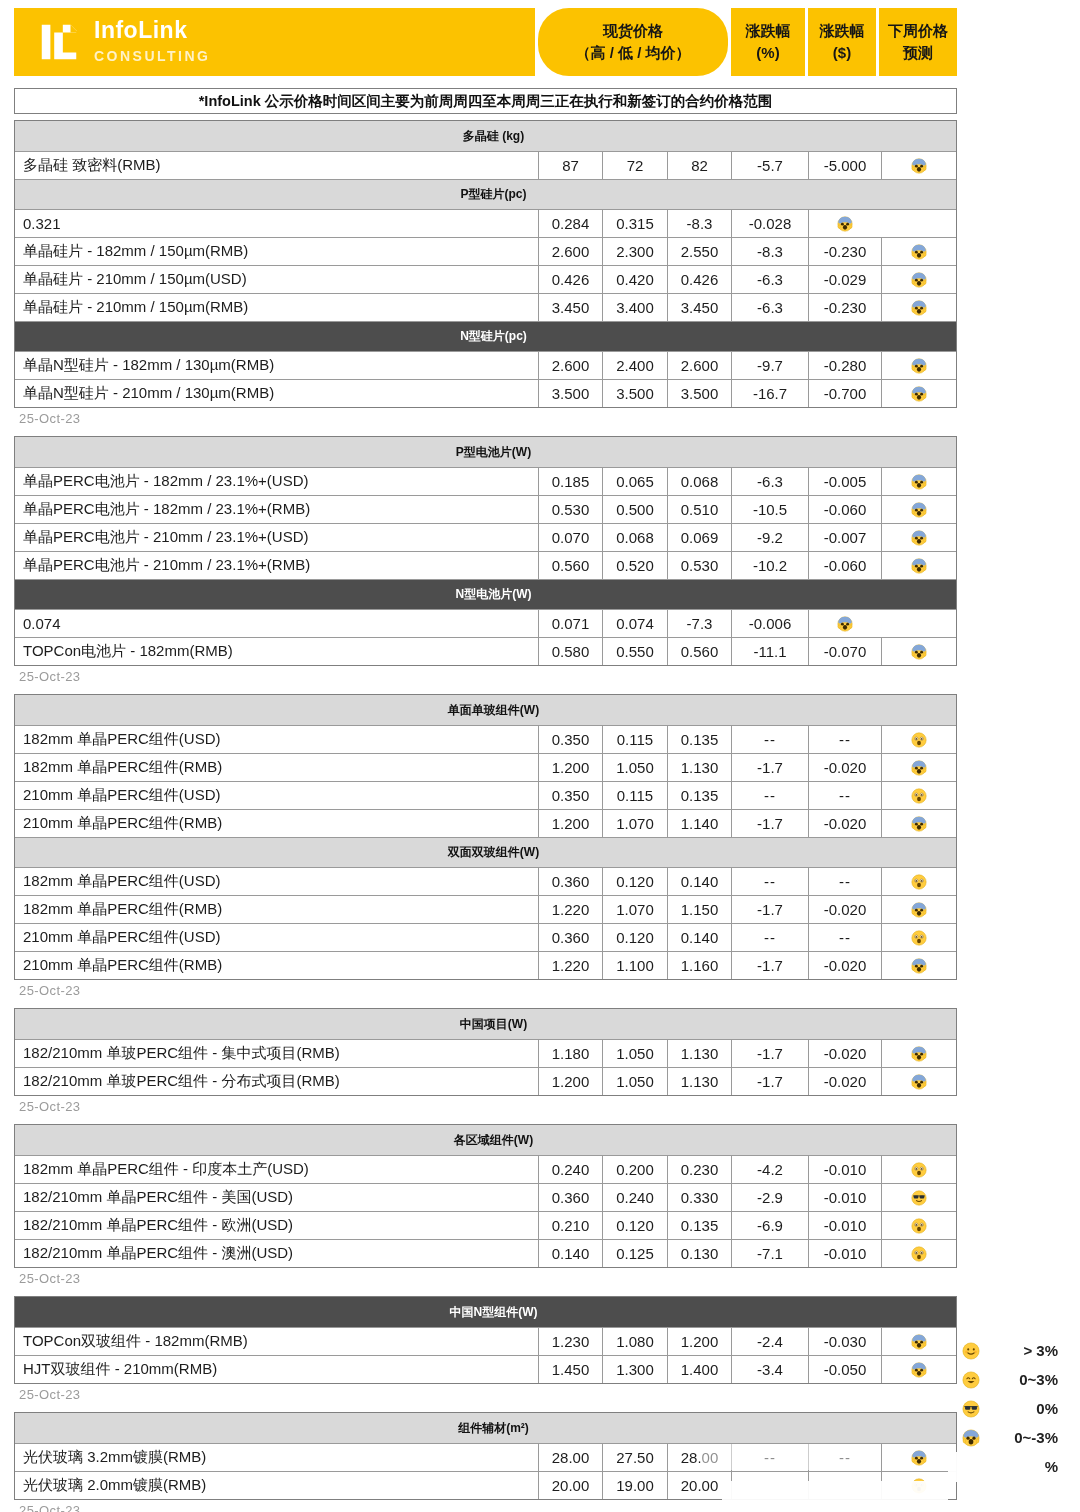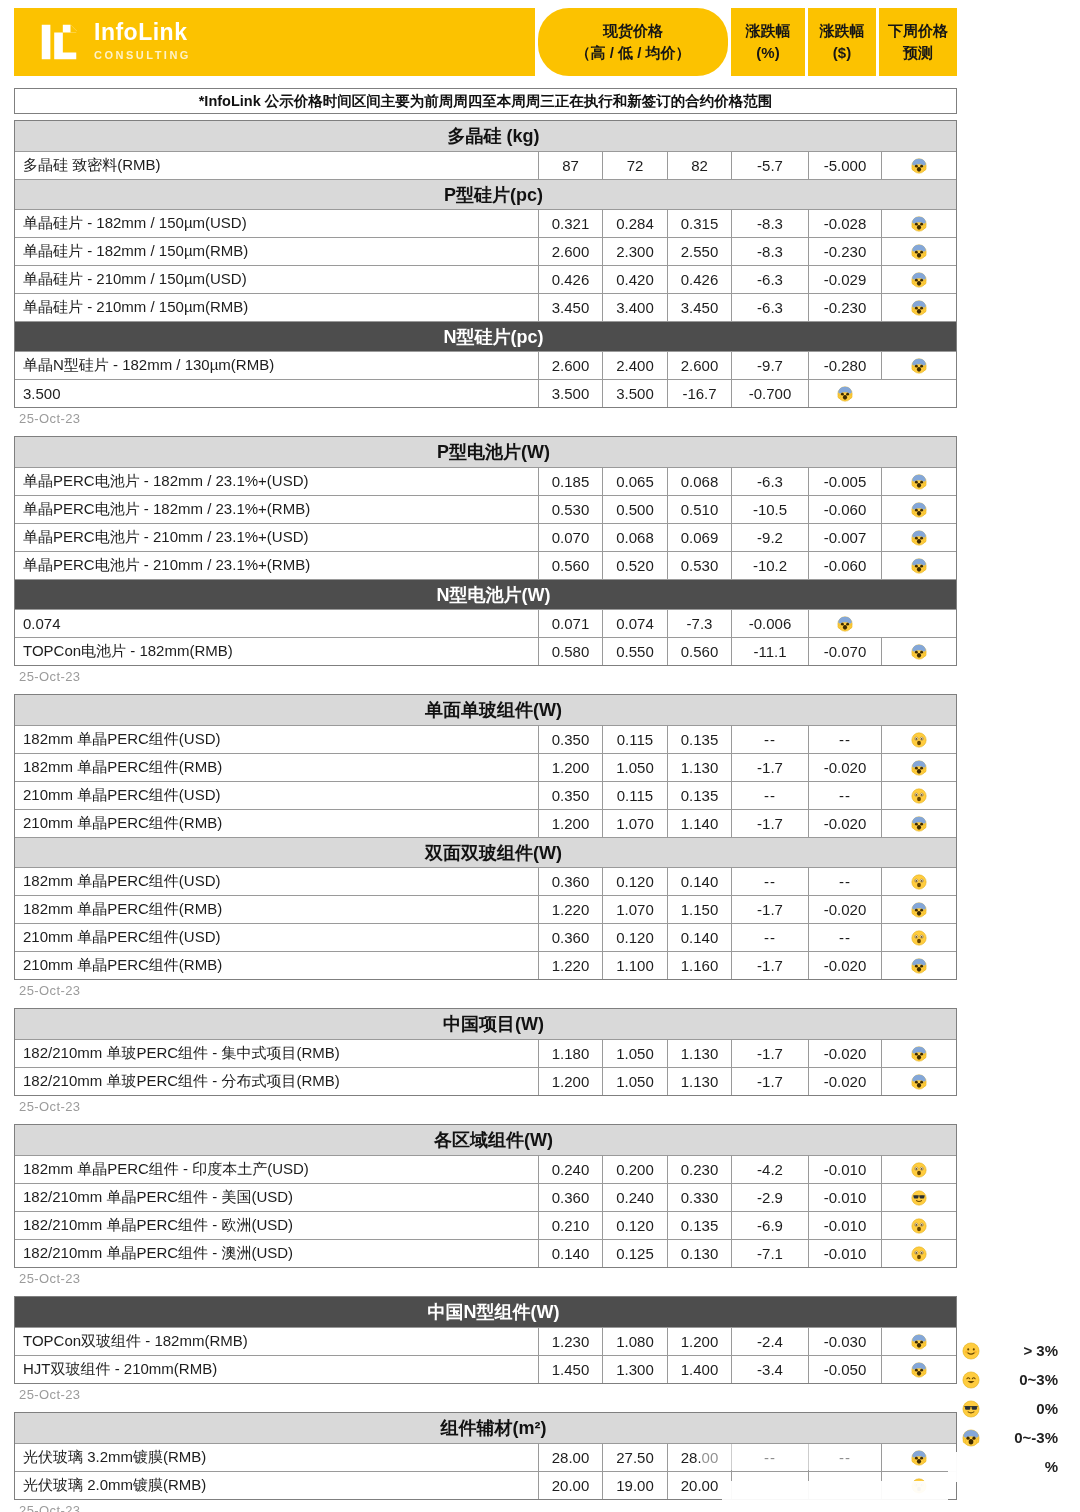--- a/index.html
+++ b/index.html
@@ -5,27 +5,27 @@
   html,body{margin:0;padding:0;background:#fff;}
   body{width:1080px;height:1512px;position:relative;font-family:"Liberation Sans","DejaVu Sans",sans-serif;overflow:hidden;}
   .band{position:absolute;left:14px;top:8px;width:943px;height:68px;display:flex;}
   .band .ycell{background:#FCC200;color:#161616;display:flex;flex-direction:column;justify-content:center;align-items:center;font-weight:bold;font-size:15px;line-height:1.45;text-align:center;}
   .band .ycell + .ycell{margin-left:3px;}
   .logo-cell{width:521px;flex-direction:row !important;justify-content:flex-start !important;padding-left:22px;box-sizing:border-box;}
   .c-price{width:190px;border-radius:31px;} .c-pct{width:74px;} .c-abs{width:68px;} .c-fc{width:78px;}
   .logo-mark{width:46px;height:46px;flex:0 0 auto;}
   .logo-texts{margin-left:12px;display:flex;flex-direction:column;align-items:flex-start;}
   .logo-name{color:#fff;font-weight:bold;font-size:23px;letter-spacing:0.5px;line-height:1.1;}
-  .logo-sub{color:rgba(255,255,255,0.78);font-size:11px;letter-spacing:2.5px;font-weight:bold;margin-top:3px;}
+  .logo-sub{color:rgba(255,255,255,0.78);font-size:14px;letter-spacing:2.5px;font-weight:bold;margin-top:3px;}
   .note{position:absolute;left:14px;top:88px;width:943px;height:26px;box-sizing:border-box;border:1px solid #7f7f7f;
         display:flex;align-items:center;justify-content:center;font-weight:bold;font-size:14.5px;color:#111;background:#fff;}
   #blocks{position:absolute;left:14px;top:120px;width:943px;}
   .tblock{border:1px solid #7f7f7f;background:#fff;}
   .sec-hdr{height:30px;box-sizing:border-box;display:flex;align-items:center;justify-content:center;
-           font-weight:bold;font-size:18px;padding-left:16px;}
+           font-weight:bold;font-size:12px;padding-left:16px;}
   .sec-hdr.light{background:#D9D9D9;color:#111;border-top:1px solid #9a9a9a;}
   .sec-hdr.dark{background:#4D4D4D;color:#fff;border-top:1px solid #9a9a9a;}
   .tblock > :first-child{border-top:none;}
   .prow{display:grid;grid-template-columns:523px 64px 65px 64px 77px 73px 1fr;height:28px;box-sizing:border-box;border-top:1px solid #9a9a9a;background:#fff;}
   .prow > div{display:flex;align-items:center;justify-content:center;font-size:15px;color:#1d1d1d;box-sizing:border-box;border-left:1px solid #9a9a9a;overflow:hidden;}
   .prow > div:first-child{border-left:none;justify-content:flex-start;padding-left:8px;}
   .neg{color:#C1403F;}
   .dash{color:#7d7d7d;letter-spacing:1px;}
   .date-lbl{font-size:13px;color:#9b9b9b;letter-spacing:0.4px;margin:3px 0 9px 5px;height:16px;line-height:16px;}
   #legend{position:absolute;left:962px;top:1336px;width:96px;}
@@ -93,21 +93,20 @@
               <ellipse cx="17.3" cy="13.2" rx="1.5" ry="2.3" fill="#FFCC3F" stroke="#DCA90A" stroke-width="0.4"></ellipse>
               <circle cx="6.7" cy="10.2" r="1.8" fill="#3E2B00"></circle>
               <circle cx="13.3" cy="10.2" r="1.8" fill="#3E2B00"></circle>
               <ellipse cx="10" cy="14.2" rx="2.6" ry="3.0" fill="#3E2B00"></ellipse>
             </svg>
           </span>
         </div>
       </div>
       <div class="sec-hdr light">P型硅片(pc)</div>
       <div class="prow">
-        <div>单晶硅片 - 182mm / 150µm(USD)</div>
         <div>0.321</div>
         <div>0.284</div>
         <div>0.315</div>
         <div class="neg">-8.3</div>
         <div class="neg">-0.028</div>
         <div>
           <span class="face-wrap">
             <svg viewBox="0 0 20 20" width="16" height="16">
               <circle cx="10" cy="10" r="9" fill="#FFCC3F" stroke="#DCA90A" stroke-width="0.6"></circle>
               <path d="M10 1 a9 9 0 0 1 8.7 6.7 L16.4 9.8 Q10 6.1 3.6 9.8 L1.3 7.7 A9 9 0 0 1 10 1 Z" fill="#84A7D8"></path>
@@ -199,20 +198,21 @@
               <ellipse cx="2.7" cy="13.2" rx="1.5" ry="2.3" fill="#FFCC3F" stroke="#DCA90A" stroke-width="0.4"></ellipse>
               <ellipse cx="17.3" cy="13.2" rx="1.5" ry="2.3" fill="#FFCC3F" stroke="#DCA90A" stroke-width="0.4"></ellipse>
               <circle cx="6.7" cy="10.2" r="1.8" fill="#3E2B00"></circle>
               <circle cx="13.3" cy="10.2" r="1.8" fill="#3E2B00"></circle>
               <ellipse cx="10" cy="14.2" rx="2.6" ry="3.0" fill="#3E2B00"></ellipse>
             </svg>
           </span>
         </div>
       </div>
       <div class="prow">
+        <div>单晶N型硅片 - 210mm / 130µm(RMB)</div>
         <div>3.500</div>
         <div>3.500</div>
         <div>3.500</div>
         <div class="neg">-16.7</div>
         <div class="neg">-0.700</div>
         <div>
           <span class="face-wrap">
             <svg viewBox="0 0 20 20" width="16" height="16">
               <circle cx="10" cy="10" r="9" fill="#FFCC3F" stroke="#DCA90A" stroke-width="0.6"></circle>
               <path d="M10 1 a9 9 0 0 1 8.7 6.7 L16.4 9.8 Q10 6.1 3.6 9.8 L1.3 7.7 A9 9 0 0 1 10 1 Z" fill="#84A7D8"></path>

